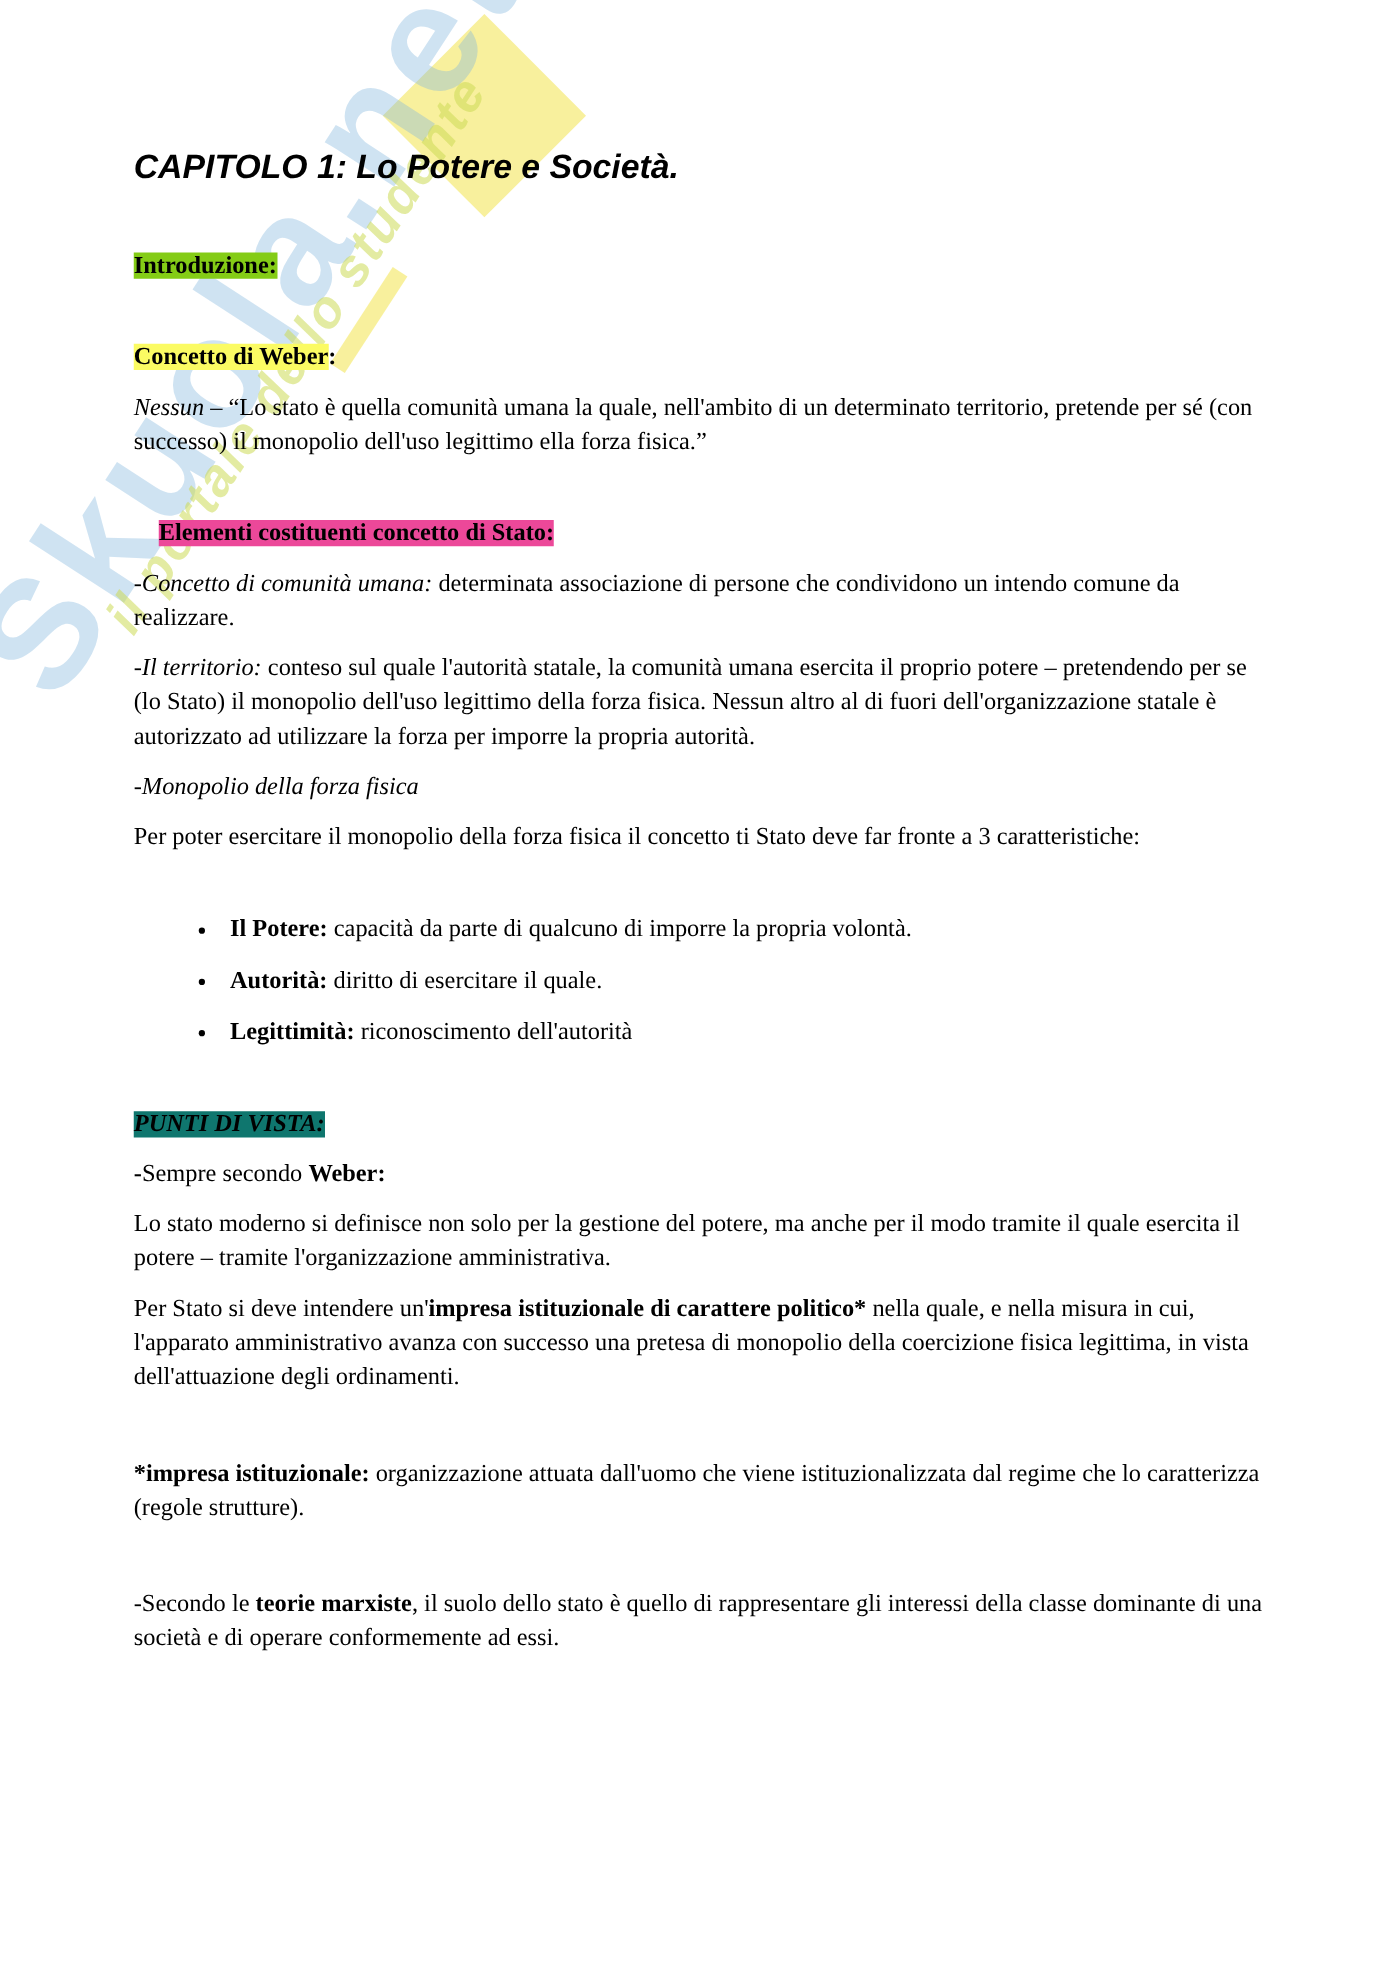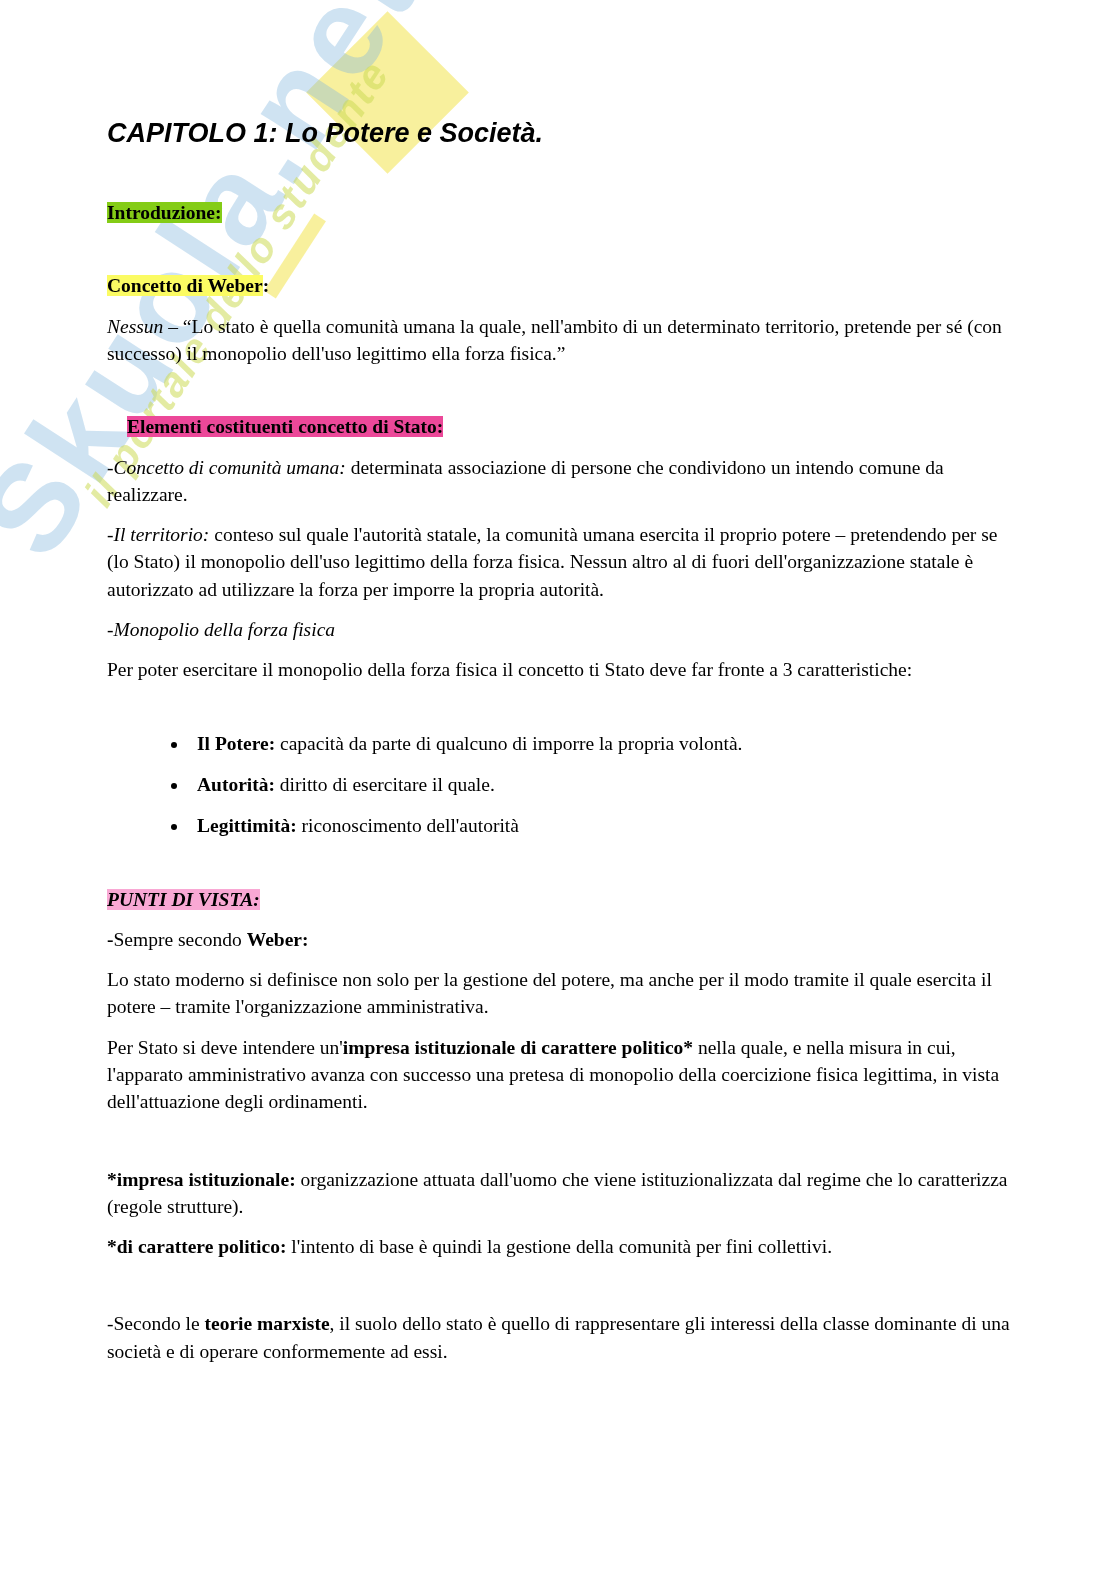--- a/index.html
+++ b/index.html
@@ -93,21 +93,21 @@
   }
   .gap-before {
     margin-top: 50px !important;
   }
   ul.bullets {
     margin: 46px 0 18px 0;
     padding-left: 66px;
     list-style-type: disc;
   }
   ul.bullets li {
-    margin: 14px 16px;
+    margin: 14px 3px;
     padding-left: 8px;
   }
 </style>
 </head>
 <body>
 
 <div class="watermark-layer">
   <div class="wm-diamond"></div>
   <div class="wm-slash"></div>
   <div class="wm-brand">Skuola.net</div>
@@ -122,20 +122,19 @@
     <h2 class="heading"><span style="font-weight: bold; background-color: #ec4899; margin-left: 20px;">Elementi costituenti concetto di Stato:</span></h2>
     <p class="para"><span style="font-style: italic;">-Concetto di comunità umana:</span><span> determinata associazione di persone che condividono un intendo comune da realizzare.</span></p>
     <p class="para"><span style="font-style: italic;">-Il territorio:</span><span> conteso sul quale l'autorità statale, la comunità umana esercita il proprio potere – pretendendo per se (lo Stato) il monopolio dell'uso legittimo della forza fisica. Nessun altro al di fuori dell'organizzazione statale è autorizzato ad utilizzare la forza per imporre la propria autorità.</span></p>
     <p class="para"><span style="font-style: italic;">-Monopolio della forza fisica</span></p>
     <p class="para"><span>Per poter esercitare il monopolio della forza fisica il concetto ti Stato deve far fronte a 3 caratteristiche:</span></p>
     <ul class="bullets">
       <li><span style="font-weight: bold;">Il Potere:</span><span> capacità da parte di qualcuno di imporre la propria volontà.</span></li>
       <li><span style="font-weight: bold;">Autorità:</span><span> diritto di esercitare il quale.</span></li>
       <li><span style="font-weight: bold;">Legittimità:</span><span> riconoscimento dell'autorità</span></li>
     </ul>
-    <h2 class="heading"><span style="font-weight: bold; font-style: italic; background-color: #f9a8d4;">PUNTI DI VISTA:</span></h2>
+    <h2 class="heading"><span style="font-weight: bold; font-style: italic; background-color: #0f766e;">PUNTI DI VISTA:</span></h2>
     <p class="para"><span style="font-weight: bold;">-</span><span>Sempre secondo </span><span style="font-weight: bold;">Weber:</span></p>
     <p class="para"><span>Lo stato moderno si definisce non solo per la gestione del potere, ma anche per il modo tramite il quale esercita il potere – tramite l'organizzazione amministrativa.</span></p>
     <p class="para"><span>Per Stato si deve intendere un'</span><span style="font-weight: bold;">impresa istituzionale di carattere politico*</span><span> nella quale, e nella misura in cui, l'apparato amministrativo avanza con successo una pretesa di monopolio della coercizione fisica legittima, in vista dell'attuazione degli ordinamenti.</span></p>
     <p class="para gap-before"><span style="font-weight: bold;">*impresa istituzionale:</span><span> organizzazione attuata dall'uomo che viene istituzionalizzata dal regime che lo caratterizza (regole strutture).</span></p>
-    <p class="para"><span style="font-weight: bold;">*di carattere politico:</span><span> l'intento di base è quindi la gestione della comunità per fini collettivi.</span></p>
     <p class="para gap-before"><span>-Secondo le </span><span style="font-weight: bold;">teorie marxiste</span><span>, il suolo dello stato è quello di rappresentare gli interessi della classe dominante di una società e di operare conformemente ad essi.</span></p>
   </div>
 
 </body></html>

